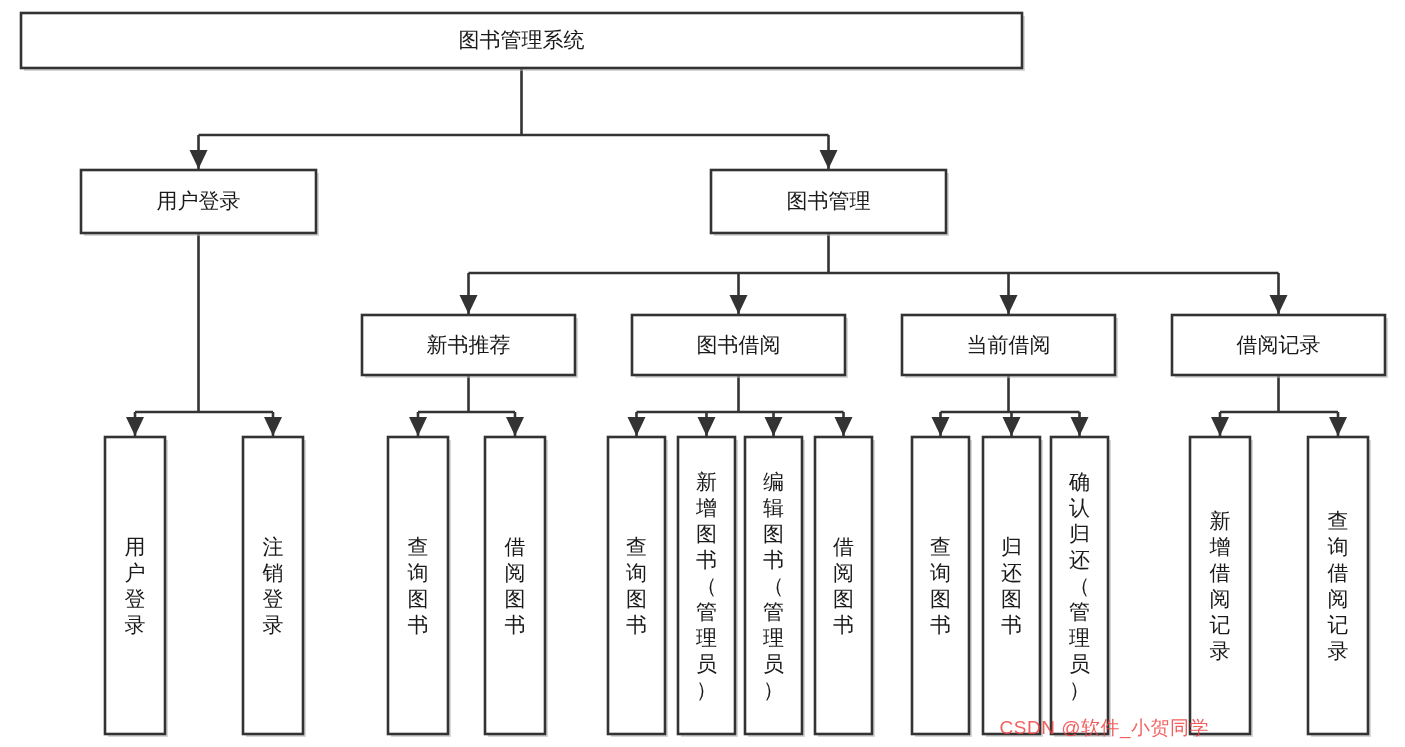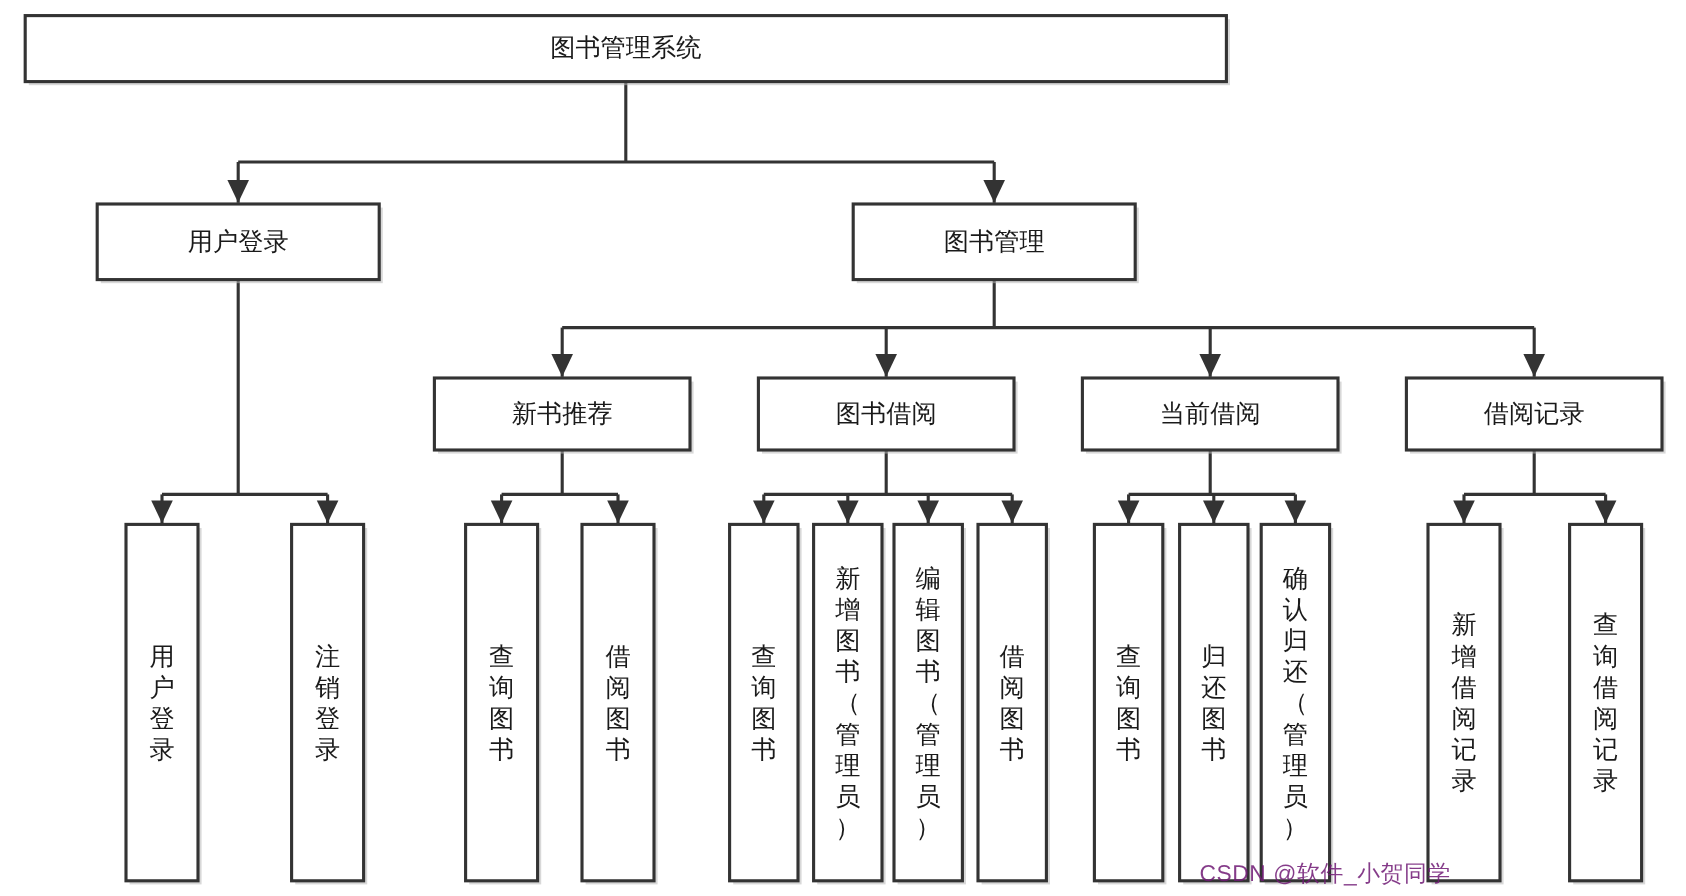--- a/index.html
+++ b/index.html
@@ -57,21 +57,21 @@
     font-size: 21px;
     fill: #1a1a1a;
     text-anchor: middle;
   }
   .watermark {
     position: absolute;
     right: 14px;
     bottom: 6px;
     font-family: "Liberation Sans", "DejaVu Sans", sans-serif;
     font-size: 19px;
-    color: #701a75;
+    color: #ef4444;
     white-space: nowrap;
     letter-spacing: 0.5px;
     opacity: 0.85;
     margin-left: 15px;
   }
 </style>
 </head>
 <body>
 
 <div id="diagram-root">

